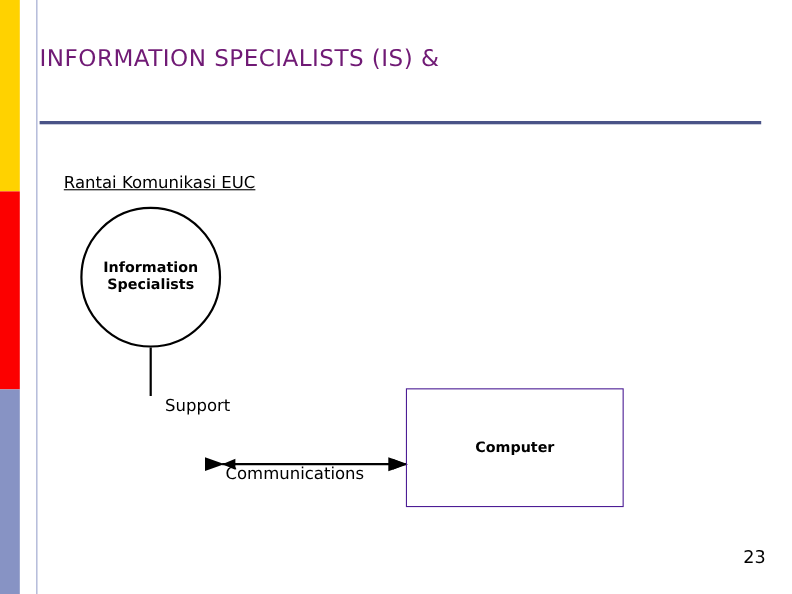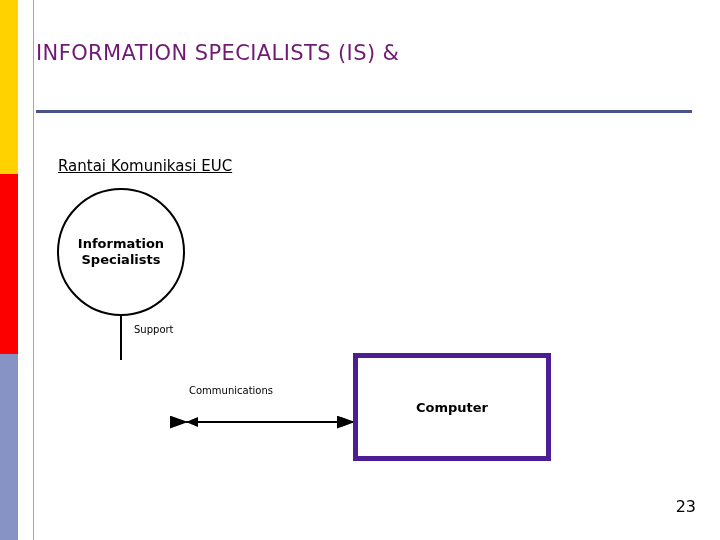--- a/index.html
+++ b/index.html
@@ -90,21 +90,21 @@
     font-size: 15px;
     color: #000000;
     text-decoration: underline;
     white-space: pre;
     margin-top: 31px;
   }
 
   
   .diagram {
     position: absolute;
-    left: 0;
+    left: 16px;
     top: 0;
     width: 633px;
     height: 540px;
   }
 
   .circle {
     position: absolute;
     border: 2px solid #000000;
     border-radius: 50%;
     background: transparent;
@@ -133,40 +133,41 @@
     line-height: 16px;
     white-space: pre-line;
   }
 
   .rect-computer {
     position: absolute;
     left: 353px;
     top: 353px;
     width: 198px;
     height: 108px;
-    border: 5px solid #4c1d95;
+    border: 1px solid #4c1d95;
     box-sizing: border-box;
     background: transparent;
     display: flex;
     align-items: center;
     justify-content: center;
     text-align: center;
   }
   .rect-label {
     font-size: 13px;
     font-weight: bold;
     color: #000000;
   }
 
   
   .edge-label {
     position: absolute;
-    font-size: 10px;
+    font-size: 15px;
     color: #000000;
     white-space: pre;
+    margin-top: 36px;
   }
   .label-support { left: 134px; top: 324px; }
   .label-communications { left: 189px; top: 385px; }
 
   .page-number {
     position: absolute;
     right: 24px;
     bottom: 24px;
     font-size: 16px;
     color: #000000;

